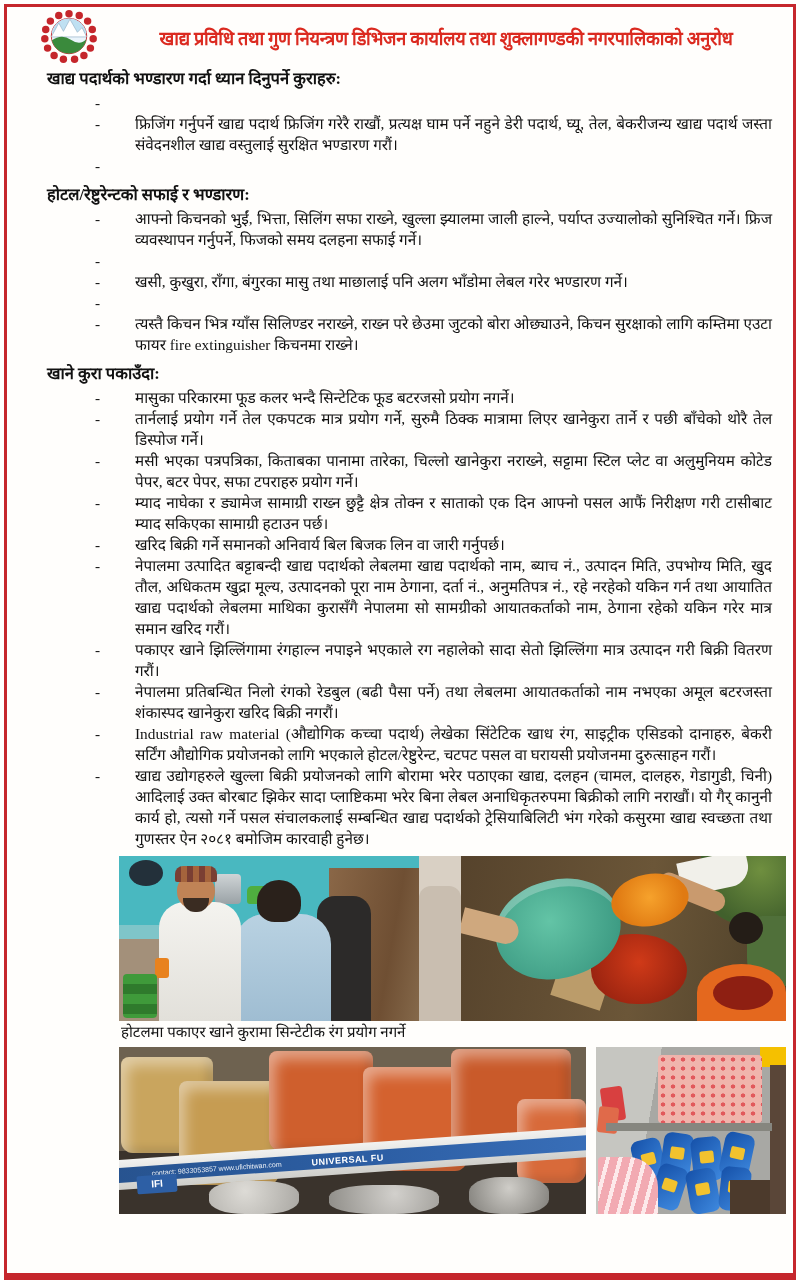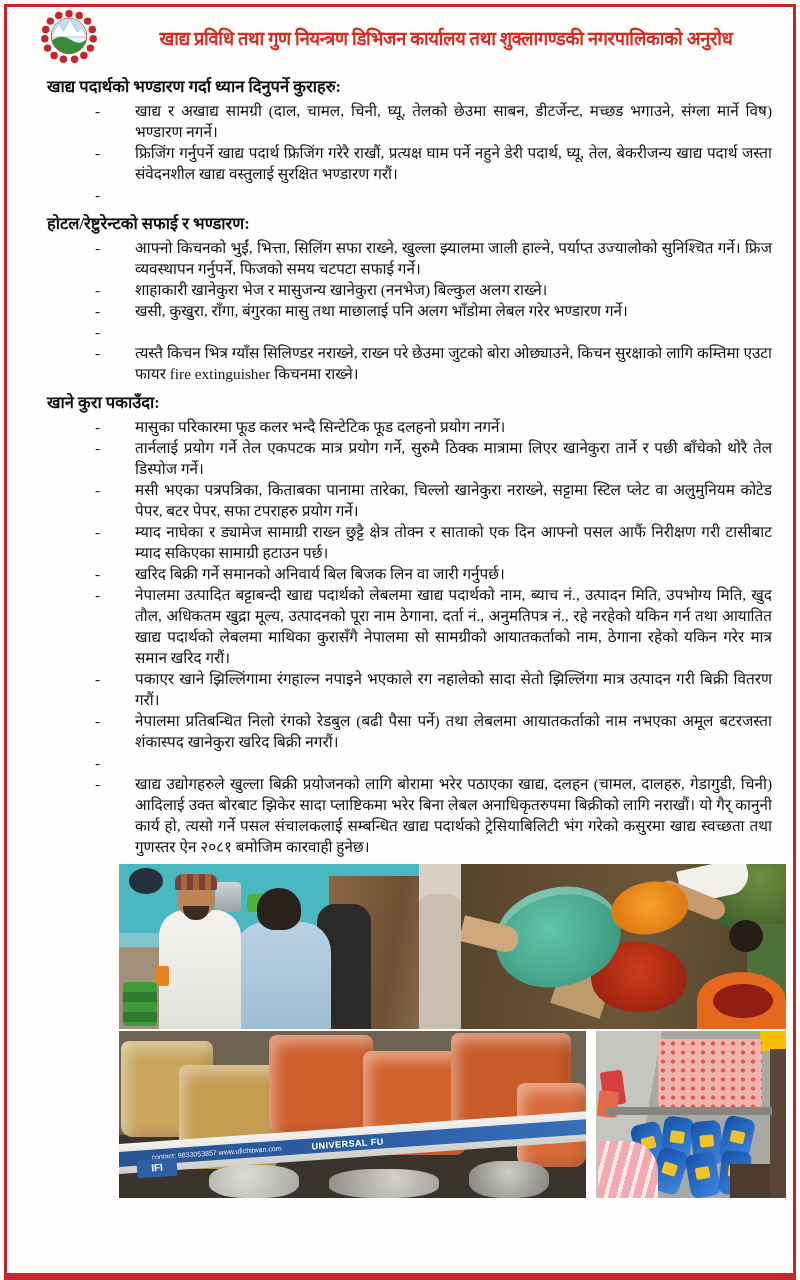--- a/index.html
+++ b/index.html
@@ -7,21 +7,21 @@
         font-family:"Liberation Serif","DejaVu Serif",serif;color:#111;}
   .frame{position:absolute;left:4px;right:4px;top:4px;bottom:0;
          border:3px solid #c5262b;border-bottom-width:7px;overflow:hidden;box-sizing:border-box;}
   
   .hdr{display:flex;align-items:center;gap:12px;padding:3px 12px 0 32px;height:56px;}
   .hdr .title{flex:1;text-align:center;font-weight:bold;color:#db2a20;font-size:19px;
               white-space:nowrap;transform:scaleX(.95);transform-origin:center;letter-spacing:-.3px;}
   
   .content{padding:0 21px 0 40px;}
   .sec-h{font-weight:bold;font-size:16.5px;line-height:22px;margin:8px 0 2px;}
-  .sec-h.first{margin-top:10px;}
+  .sec-h.first{margin-top:2px;}
   .bullet{display:flex;gap:32px;padding-left:48px;line-height:21px;font-size:15.3px;}
   .bullet .dash{flex:0 0 8px;}
   .bullet .btxt{flex:1;text-align:justify;}
   
   .photos{margin:7px 0 0 72px;width:669px;}
   .prow{display:flex;}
   .prow2{display:flex;gap:10px;margin-top:2px;}
   .photo{position:relative;overflow:hidden;background:#888;}
   .cap1{font-size:15px;line-height:20px;margin:1px 0 5px 2px;}
   .abs{position:absolute;}
@@ -128,55 +128,53 @@
         </svg>
       </span>
       <div class="title">खाद्य प्रविधि तथा गुण नियन्त्रण डिभिजन कार्यालय तथा शुक्लागण्डकी नगरपालिकाको अनुरोध</div>
     </div>
 
     <div class="content">
 
       <div class="sec-h first">खाद्य पदार्थको भण्डारण गर्दा ध्यान दिनुपर्ने कुराहरु:</div>
       <div class="bullet">
           <span class="dash">-</span>
-          <span class="btxt">खाद्य र अखाद्य सामग्री (दाल, चामल, चिनी, घ्यू, तेलको छेउमा साबन, डीटर्जेन्ट, मच्छड भगाउने, संग्ला मार्ने विष) भण्डारण नगर्ने।</span>
         </div>
       <div class="bullet">
           <span class="dash">-</span>
           <span class="btxt">फ्रिजिंग गर्नुपर्ने खाद्य पदार्थ फ्रिजिंग गरेरै राखौं, प्रत्यक्ष घाम पर्ने नहुने डेरी पदार्थ, घ्यू, तेल, बेकरीजन्य खाद्य पदार्थ जस्ता संवेदनशील खाद्य वस्तुलाई सुरक्षित भण्डारण गरौं।</span>
         </div>
       <div class="bullet">
           <span class="dash">-</span>
         </div>
 
       <div class="sec-h">होटल/रेष्टुरेन्टको सफाई र भण्डारण:</div>
       <div class="bullet">
           <span class="dash">-</span>
-          <span class="btxt">आफ्नो किचनको भुईं, भित्ता, सिलिंग सफा राख्ने, खुल्ला झ्यालमा जाली हाल्ने, पर्याप्त उज्यालोको सुनिश्चित गर्ने।  फ्रिज व्यवस्थापन गर्नुपर्ने, फिजको समय चटपटा सफाई गर्ने।</span>
-        </div>
-      <div class="bullet">
-          <span class="dash">-</span>
-          <span class="btxt">शाहाकारी खानेकुरा  भेज र मासुजन्य खानेकुरा (ननभेज) बिल्कुल अलग राख्ने।</span>
+          <span class="btxt">आफ्नो किचनको भुईं, भित्ता, सिलिंग सफा राख्ने, खुल्ला झ्यालमा जाली हाल्ने, पर्याप्त उज्यालोको सुनिश्चित गर्ने।  फ्रिज व्यवस्थापन गर्नुपर्ने, फिजको समय दलहना सफाई गर्ने।</span>
+        </div>
+      <div class="bullet">
+          <span class="dash">-</span>
         </div>
       <div class="bullet">
           <span class="dash">-</span>
           <span class="btxt">खसी, कुखुरा, राँगा, बंगुरका मासु तथा माछालाई पनि अलग भाँडोमा लेबल गरेर भण्डारण गर्ने।</span>
         </div>
       <div class="bullet">
           <span class="dash">-</span>
         </div>
       <div class="bullet">
           <span class="dash">-</span>
           <span class="btxt">त्यस्तै किचन भित्र ग्याँस सिलिण्डर नराख्ने, राख्न परे छेउमा जुटको बोरा ओछ्याउने, किचन सुरक्षाको लागि कम्तिमा एउटा फायर fire extinguisher  किचनमा राख्ने।</span>
         </div>
 
       <div class="sec-h">खाने कुरा पकाउँदा:</div>
       <div class="bullet">
           <span class="dash">-</span>
-          <span class="btxt">मासुका परिकारमा फूड कलर भन्दै सिन्टेटिक फूड दलहनो प्रयोग नगर्ने।</span>
+          <span class="btxt">मासुका परिकारमा फूड कलर भन्दै सिन्टेटिक फूड बटरजसो प्रयोग नगर्ने।</span>
         </div>
       <div class="bullet">
           <span class="dash">-</span>
           <span class="btxt">तार्नलाई प्रयोग गर्ने तेल एकपटक मात्र प्रयोग गर्ने, सुरुमै ठिक्क मात्रामा लिएर खानेकुरा तार्ने र पछी बाँचेको थोरै तेल डिस्पोज गर्ने।</span>
         </div>
       <div class="bullet">
           <span class="dash">-</span>
           <span class="btxt">मसी भएका पत्रपत्रिका, किताबका पानामा तारेका, चिल्लो खानेकुरा नराख्ने, सट्टामा स्टिल प्लेट वा अलुमुनियम कोटेड पेपर, बटर पेपर, सफा टपराहरु प्रयोग गर्ने।</span>
         </div>
 
@@ -195,20 +193,21 @@
       <div class="bullet">
           <span class="dash">-</span>
           <span class="btxt">पकाएर खाने झिल्लिंगामा रंगहाल्न नपाइने भएकाले रग नहालेको सादा सेतो झिल्लिंगा मात्र उत्पादन गरी बिक्री वितरण गरौं।</span>
         </div>
       <div class="bullet">
           <span class="dash">-</span>
           <span class="btxt">नेपालमा प्रतिबन्धित निलो रंगको रेडबुल (बढी पैसा पर्ने) तथा लेबलमा आयातकर्ताको नाम नभएका अमूल बटरजस्ता शंकास्पद खानेकुरा खरिद बिक्री नगरौं।</span>
         </div>
       <div class="bullet">
           <span class="dash">-</span>
+          <span class="btxt">Industrial raw material (औद्योगिक   कच्चा पदार्थ) लेखेका सिंटेटिक खाध रंग, साइट्रीक एसिडको दानाहरु, बेकरी सर्टिंग औद्योगिक प्रयोजनको लागि भएकाले होटल/रेष्टुरेन्ट, चटपट पसल वा घरायसी प्रयोजनमा दुरुत्साहन गरौं।</span>
         </div>
       <div class="bullet">
           <span class="dash">-</span>
           <span class="btxt">खाद्य उद्योगहरुले खुल्ला बिक्री प्रयोजनको लागि बोरामा भरेर पठाएका खाद्य, दलहन (चामल, दालहरु, गेडागुडी, चिनी) आदिलाई उक्त बोरबाट झिकेर सादा प्लाष्टिकमा भरेर बिना लेबल अनाधिकृतरुपमा बिक्रीको लागि नराखौं। यो गैर् कानुनी कार्य हो, त्यसो गर्ने पसल संचालकलाई सम्बन्धित खाद्य पदार्थको ट्रेसियाबिलिटी भंग गरेको कसुरमा खाद्य स्वच्छता तथा गुणस्तर ऐन २०८१ बमोजिम कारवाही हुनेछ।</span>
         </div>
 
       <div class="photos">
         <div class="prow">
           <div class="photo ph1">
             <div class="abs fan"></div>
@@ -235,20 +234,21 @@
             <div class="abs head2"></div>
             <div class="abs card"></div>
             <div class="abs pile"></div>
             <div class="abs basin"></div>
             <div class="abs pan"></div>
             <div class="abs armL"></div>
             <div class="abs bucket"></div>
             <div class="abs bucket-in"></div>
           </div>
         </div>
+        <div class="cap1">होटलमा पकाएर खाने कुरामा सिन्टेटीक रंग प्रयोग नगर्ने</div>
 
         <div class="prow2">
           <div class="photo ph3">
             <div class="bagB b1"></div>
             <div class="bagB b2"></div>
             <div class="bagB o1"></div>
             <div class="bagB o2"></div>
             <div class="bagB o3"></div>
             <div class="bagB o4"></div>
             <div class="abs shelf"></div>

